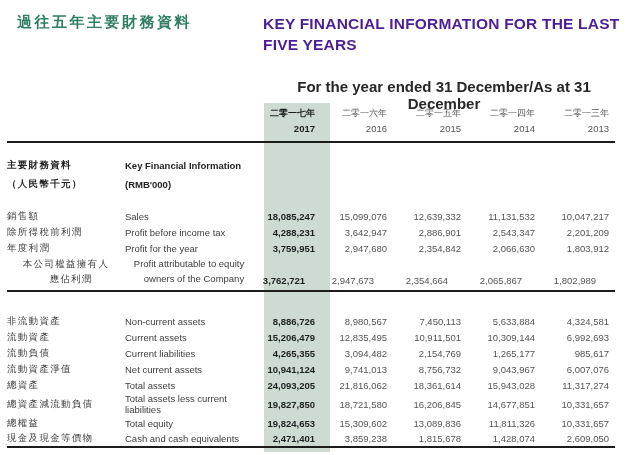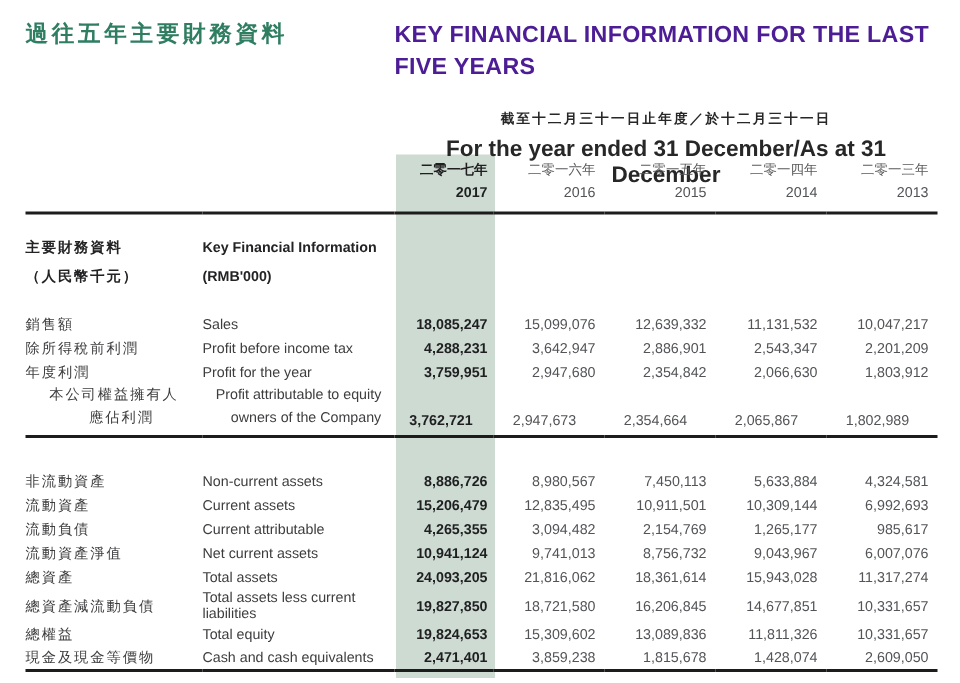--- a/index.html
+++ b/index.html
@@ -36,21 +36,21 @@
   }
   .period {
     position: absolute;
     left: 263px; top: 73px; width: 362px;
     text-align: center; z-index: 1;
   }
   .period-zh { font-size: 9px; font-weight: bold; color: #272727; letter-spacing: 1.5px; }
   .period-en { font-size: 15px; font-weight: bold; color: #272727; margin-top: 5px; }
   table.fin {
     position: absolute;
-    left: 17px; top: 104px; width: 608px;
+    left: 7px; top: 104px; width: 608px;
     border-collapse: collapse; table-layout: fixed;
     z-index: 1;
   }
   td { padding: 0; font-size: 9.5px; color: #535457; vertical-align: middle; }
   .zh-cell  { letter-spacing: 1.3px; color: #3d3d3f; }
   .en-cell  { color: #3d3d3f; }
   .num   { text-align: right; padding-right: 6px; }
   .num17 { text-align: right; padding-right: 4px; font-weight: bold; color: #1f1f21; }
   tr.years-zh  td { height: 19px; font-size: 9px; color: #59595b; vertical-align: bottom; padding-bottom: 3px; }
   tr.years-zh  td.num17 { color: #1f1f21; }
@@ -69,21 +69,20 @@
 
 <div class="page">
   <div class="band"></div>
 
   <div class="titles">
     <div class="title-zh">過往五年主要財務資料</div>
     <div class="title-en">KEY FINANCIAL INFORMATION FOR THE LAST FIVE YEARS</div>
   </div>
 
   <div class="period">
-    <div class="period-zh">截至十二月三十一日止年度／於十二月三十一日</div>
     <div class="period-en">For the year ended 31 December/As at 31 December</div>
   </div>
 
   <table class="fin">
     <colgroup>
       <col style="width:118px">
         <col style="width:128px">
       <col style="width:66px">
         <col style="width:74px">
         <col style="width:74px">
@@ -188,21 +187,21 @@
       <td class="zh-cell">流動資產</td>
       <td class="en-cell">Current assets</td>
       <td class="num17">15,206,479</td>
       <td class="num">12,835,495</td>
       <td class="num">10,911,501</td>
       <td class="num">10,309,144</td>
       <td class="num">6,992,693</td>
     </tr>
     <tr class="data">
       <td class="zh-cell">流動負債</td>
-      <td class="en-cell">Current attributable</td>
+      <td class="en-cell">Current liabilities</td>
       <td class="num17">4,265,355</td>
       <td class="num">3,094,482</td>
       <td class="num">2,154,769</td>
       <td class="num">1,265,177</td>
       <td class="num">985,617</td>
     </tr>
     <tr class="data">
       <td class="zh-cell">流動資產淨值</td>
       <td class="en-cell">Net current assets</td>
       <td class="num17">10,941,124</td>

